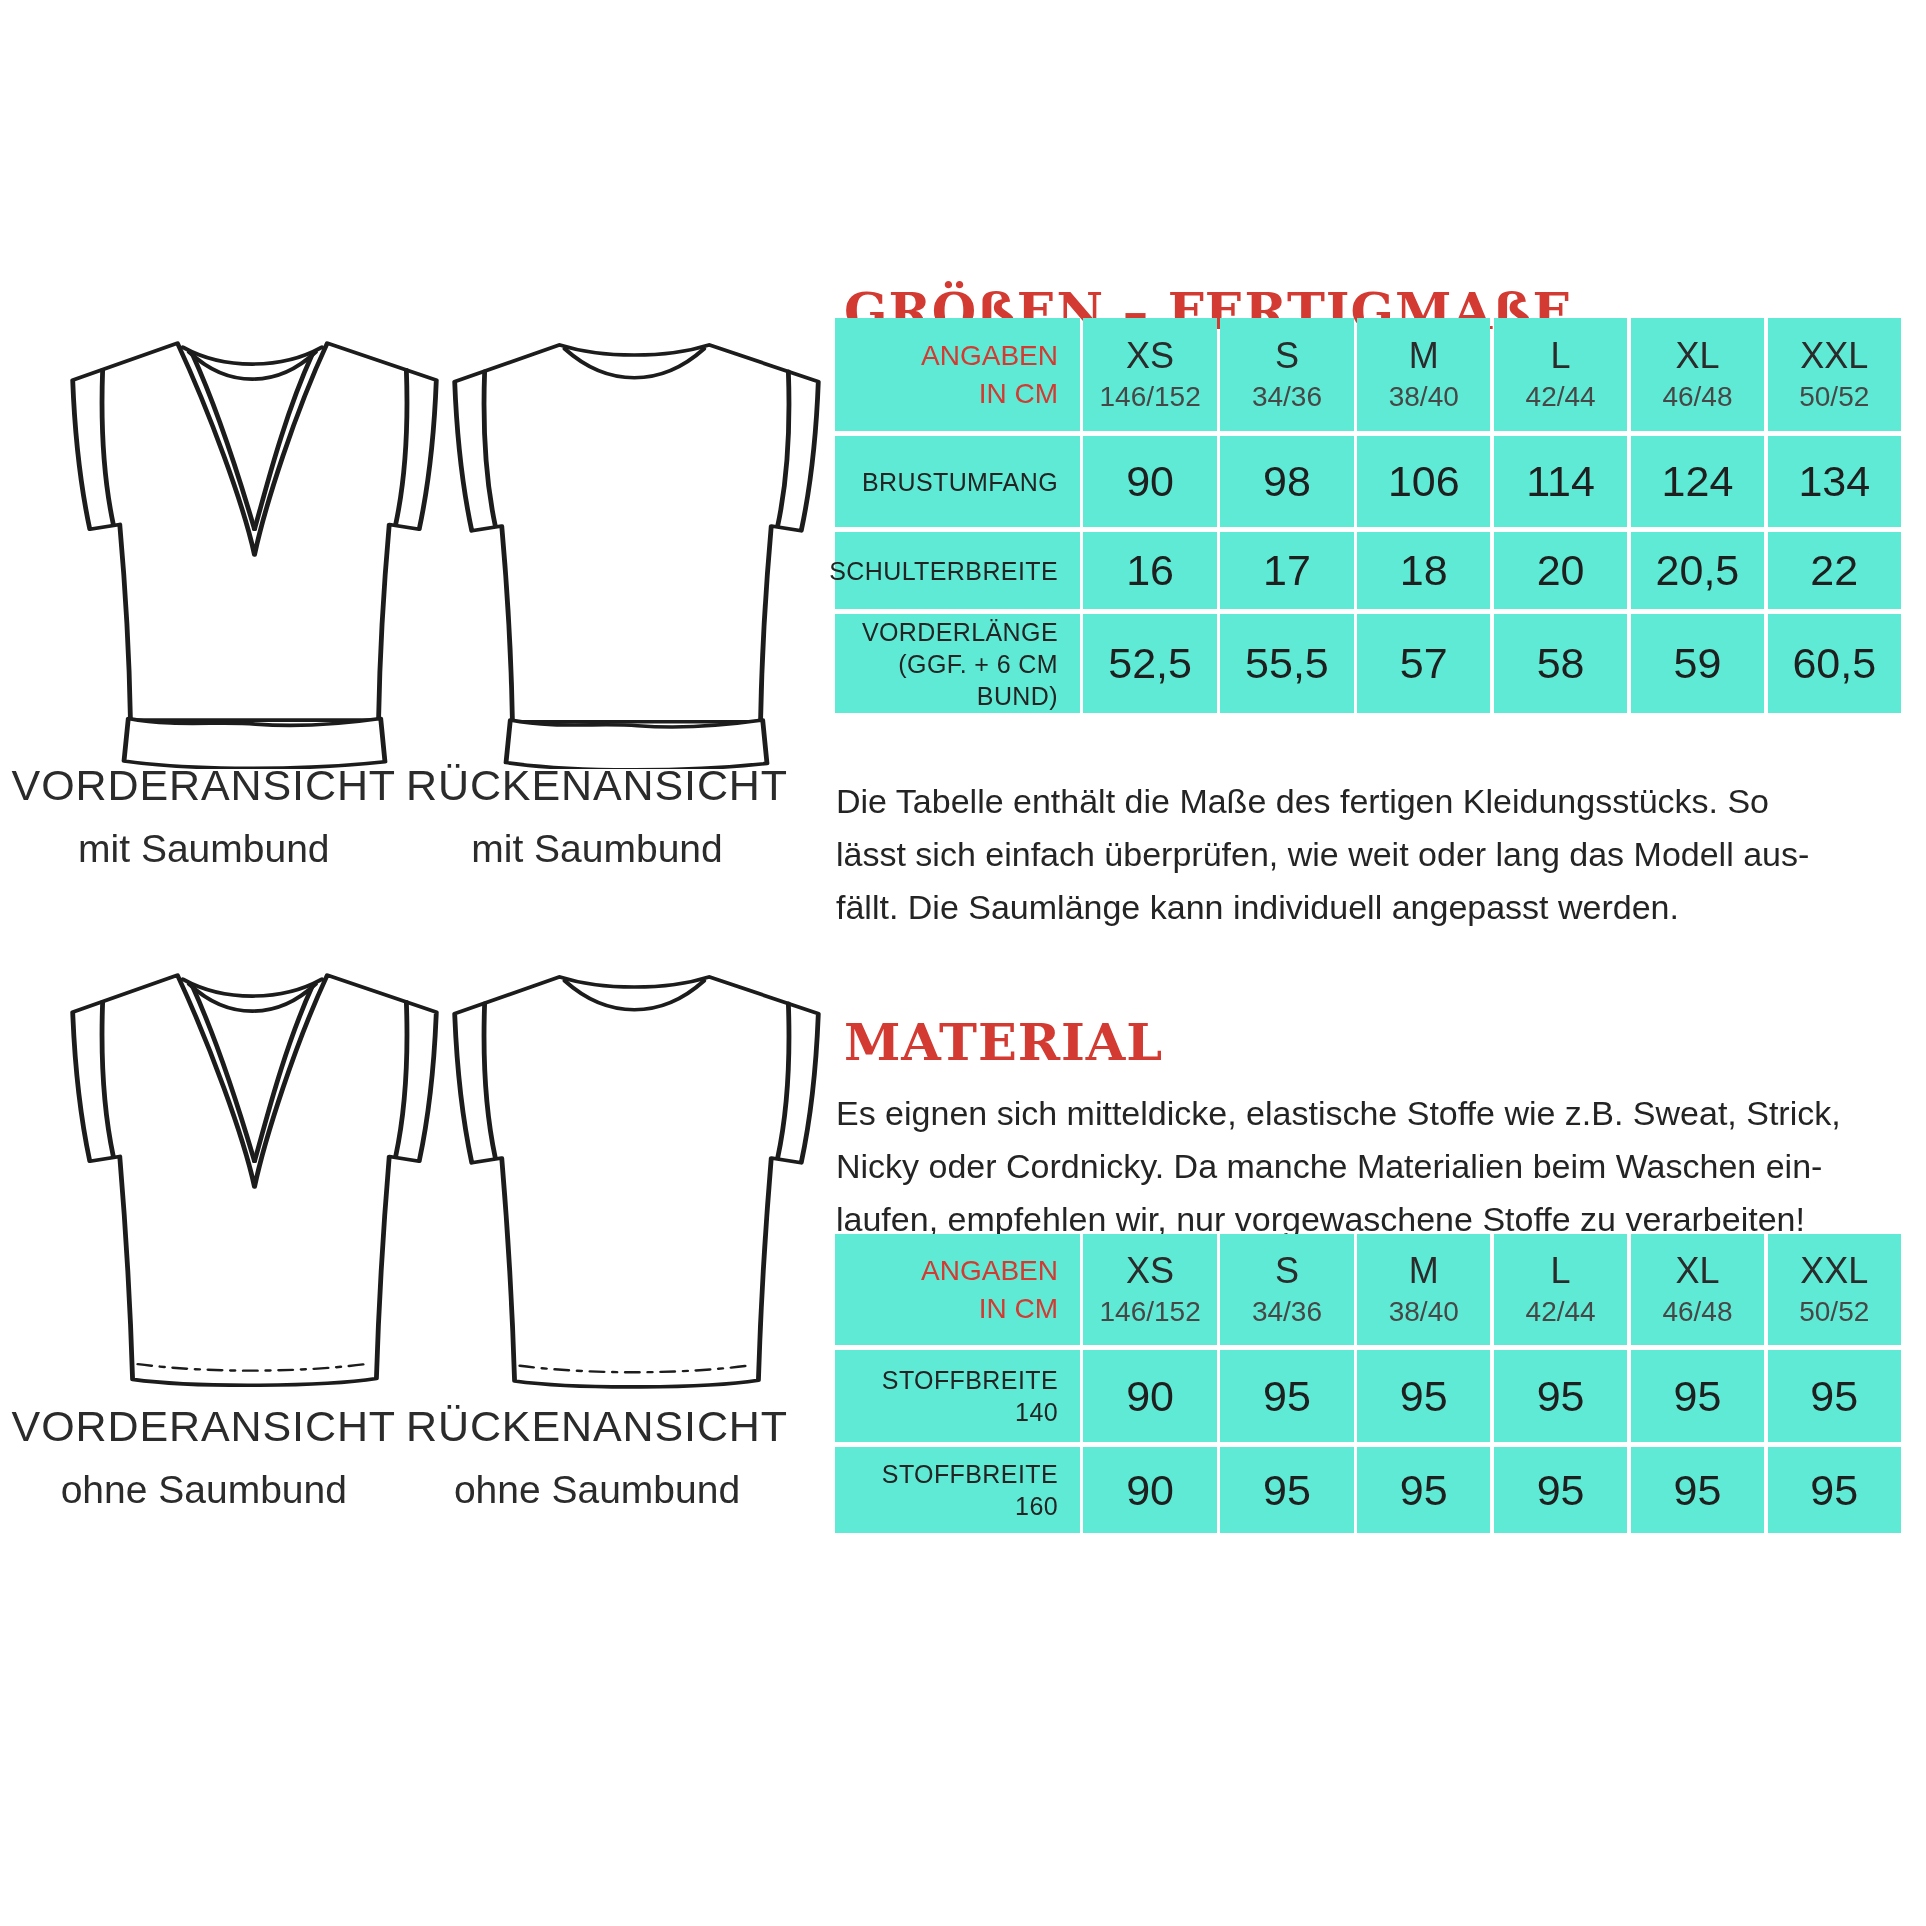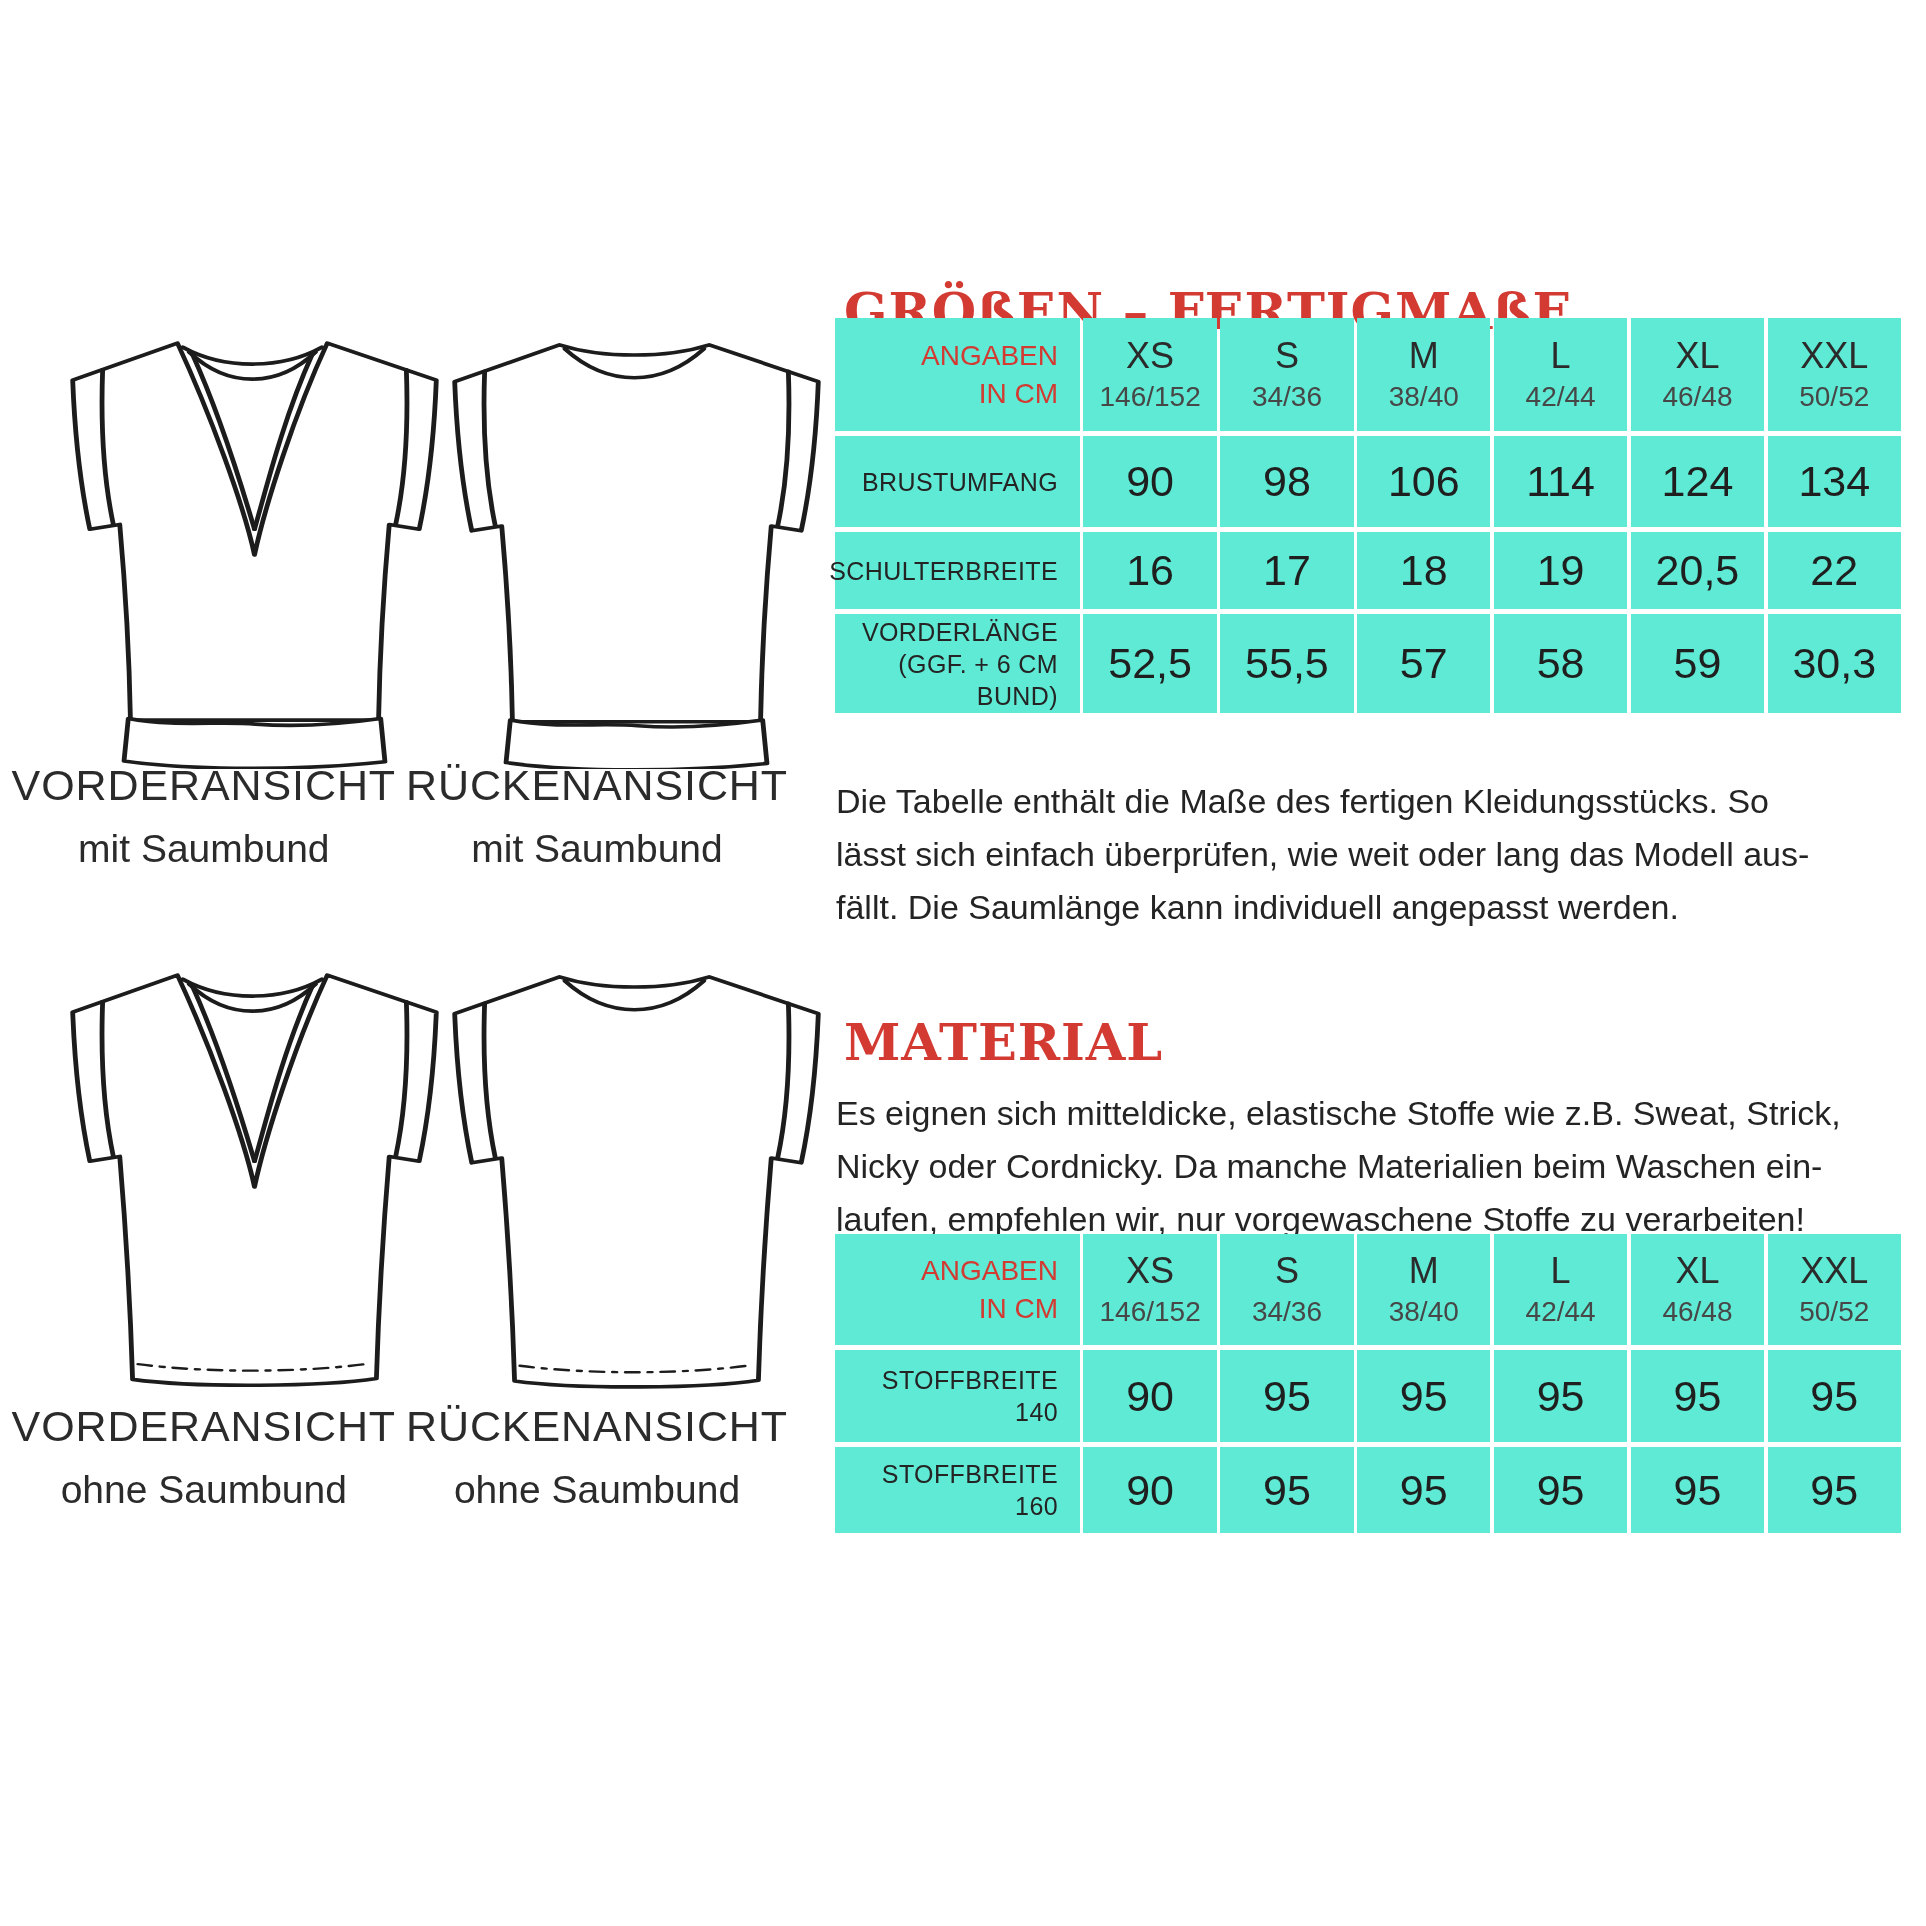--- a/index.html
+++ b/index.html
@@ -163,31 +163,31 @@
       <div class="cell value">90</div>
       <div class="cell value">98</div>
       <div class="cell value">106</div>
       <div class="cell value">114</div>
       <div class="cell value">124</div>
       <div class="cell value">134</div>
       <div class="cell label">SCHULTERBREITE</div>
       <div class="cell value">16</div>
       <div class="cell value">17</div>
       <div class="cell value">18</div>
-      <div class="cell value">19</div>
+      <div class="cell value">20</div>
       <div class="cell value">20,5</div>
       <div class="cell value">22</div>
       <div class="cell label">VORDERLÄNGE
 (GGF. + 6 CM BUND)</div>
       <div class="cell value">52,5</div>
       <div class="cell value">55,5</div>
       <div class="cell value">57</div>
       <div class="cell value">58</div>
       <div class="cell value">59</div>
-      <div class="cell value">30,3</div>
+      <div class="cell value">60,5</div>
     </div>
 
   <p class="para sizes-para">Die Tabelle enthält die Maße des fertigen Kleidungsstücks. So
 lässt sich einfach überprüfen, wie weit oder lang das Modell aus-
 fällt. Die Saumlänge kann individuell angepasst werden.</p>
 
   <h1 class="red-title material-title">MATERIAL</h1>
 
   <p class="para material-para">Es eignen sich mitteldicke, elastische Stoffe wie z.B. Sweat, Strick,
 Nicky oder Cordnicky. Da manche Materialien beim Waschen ein-

